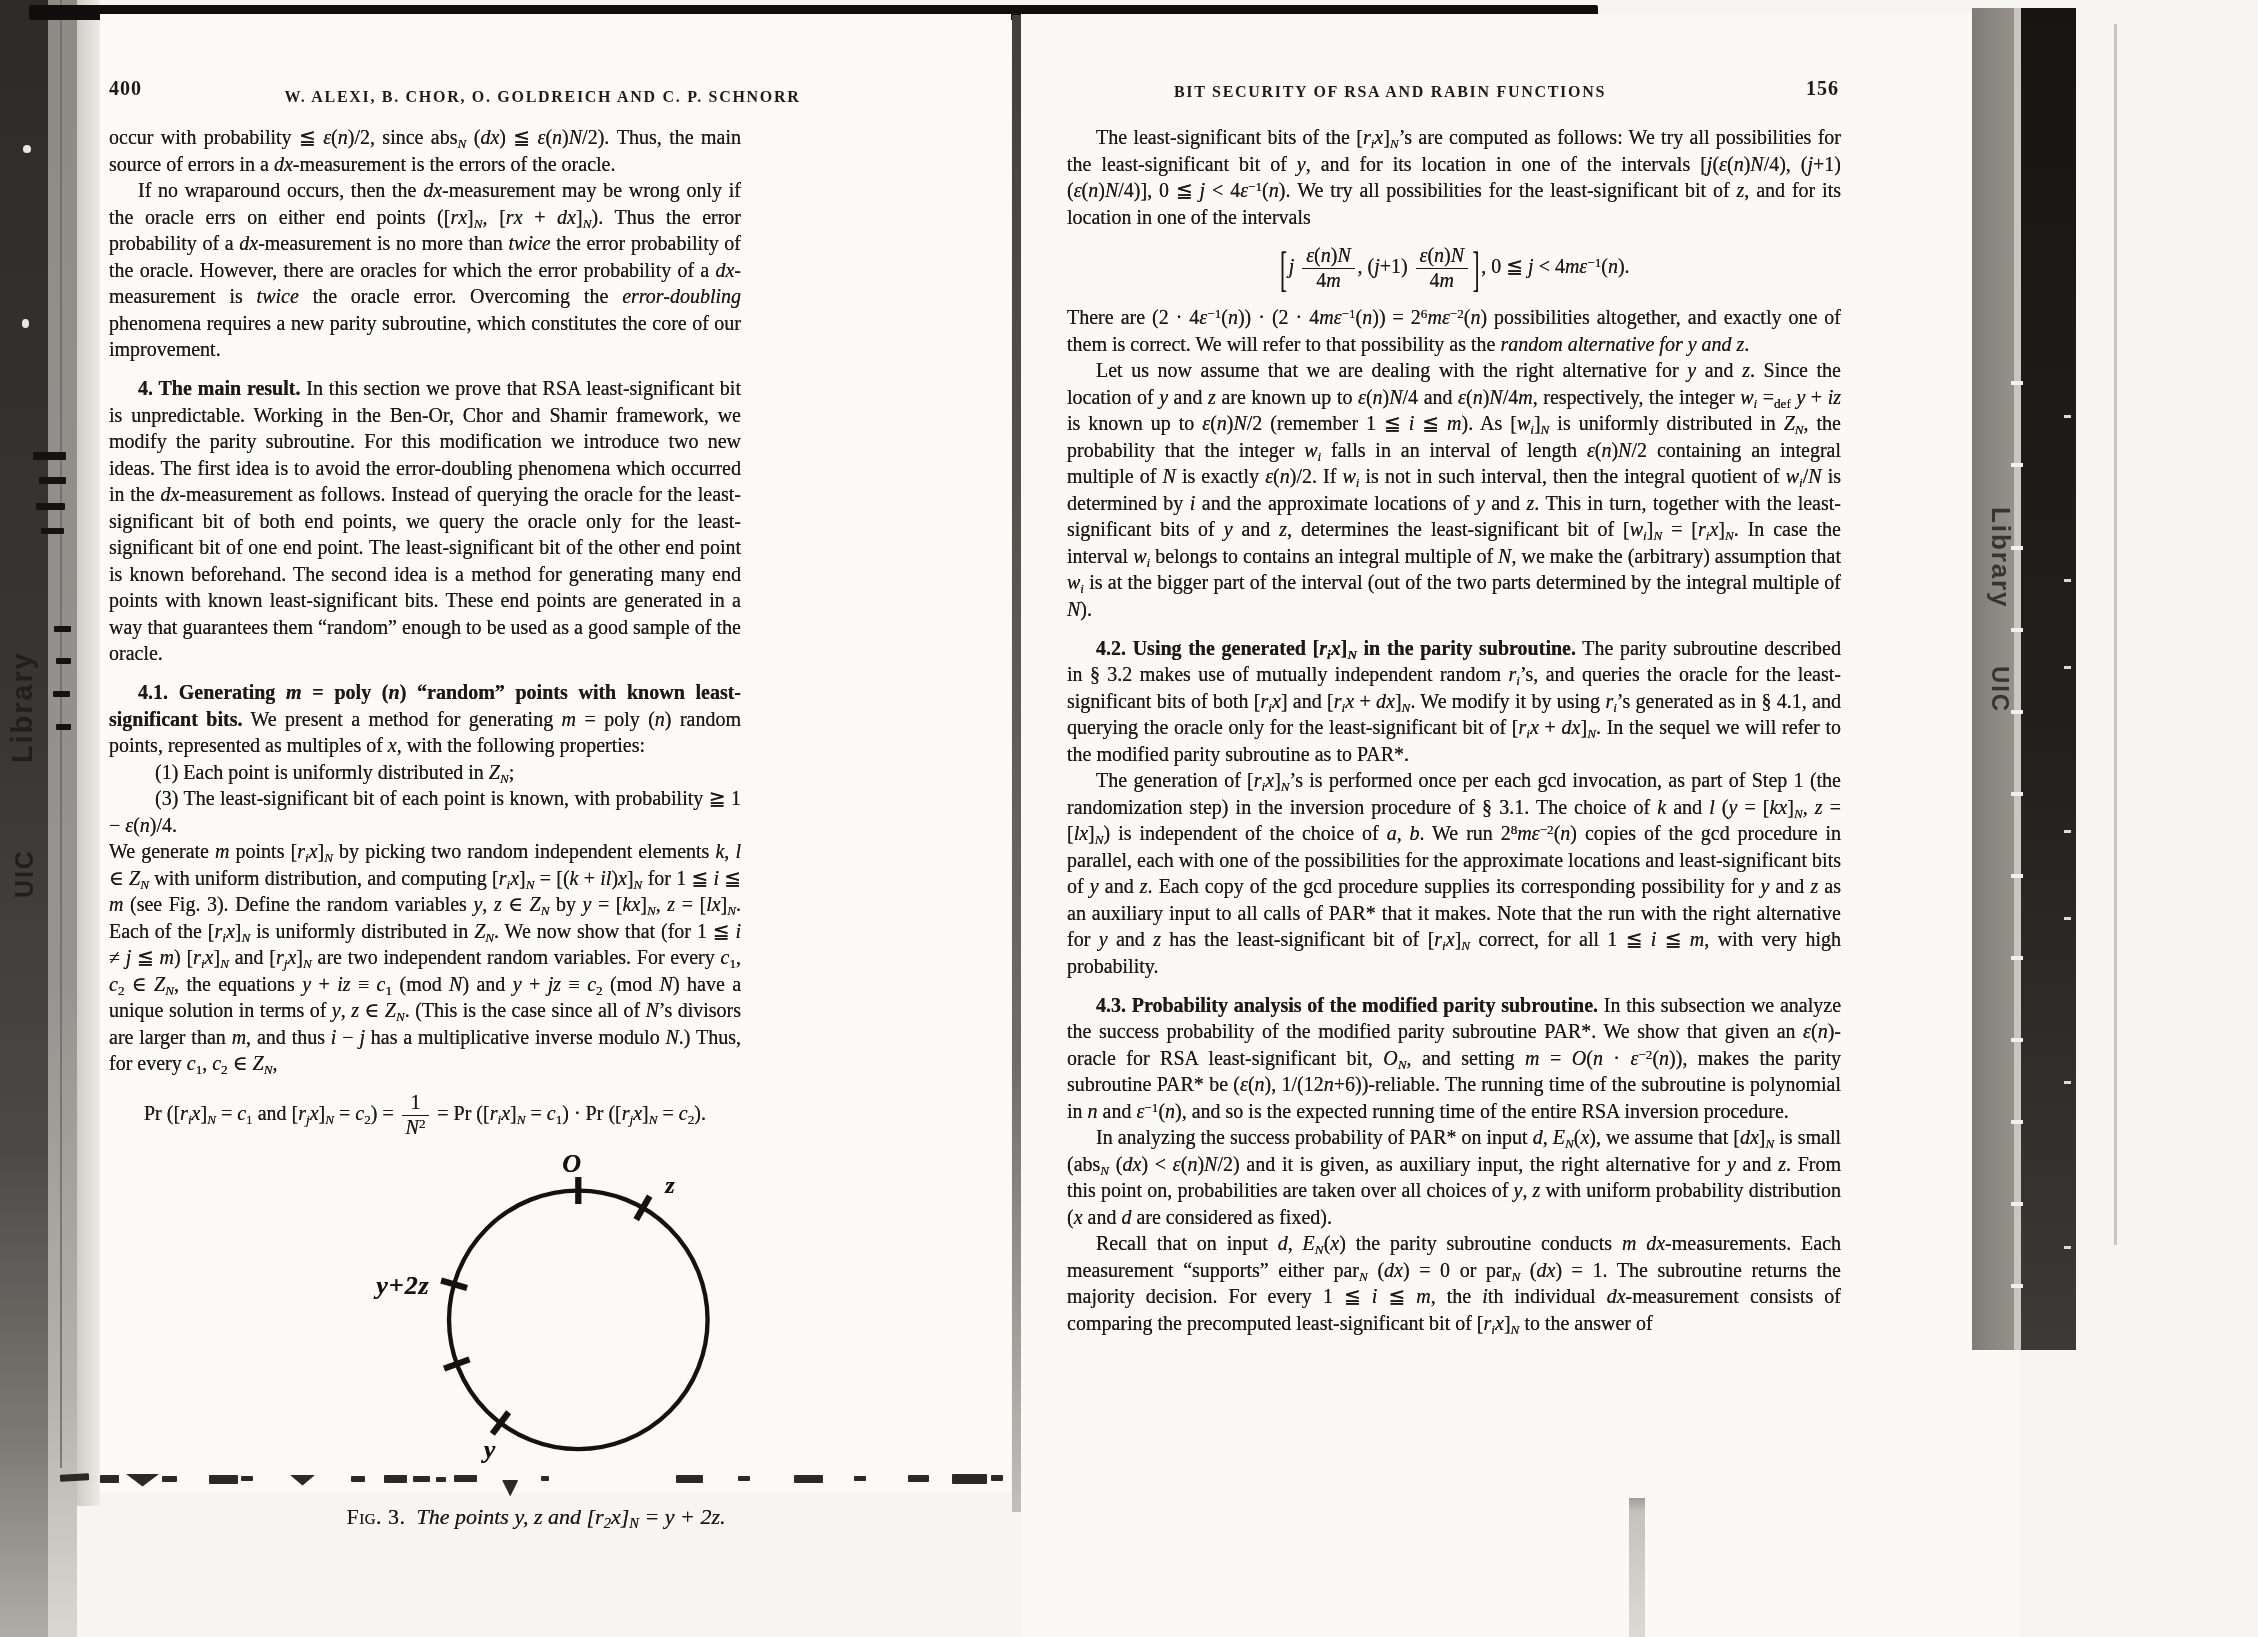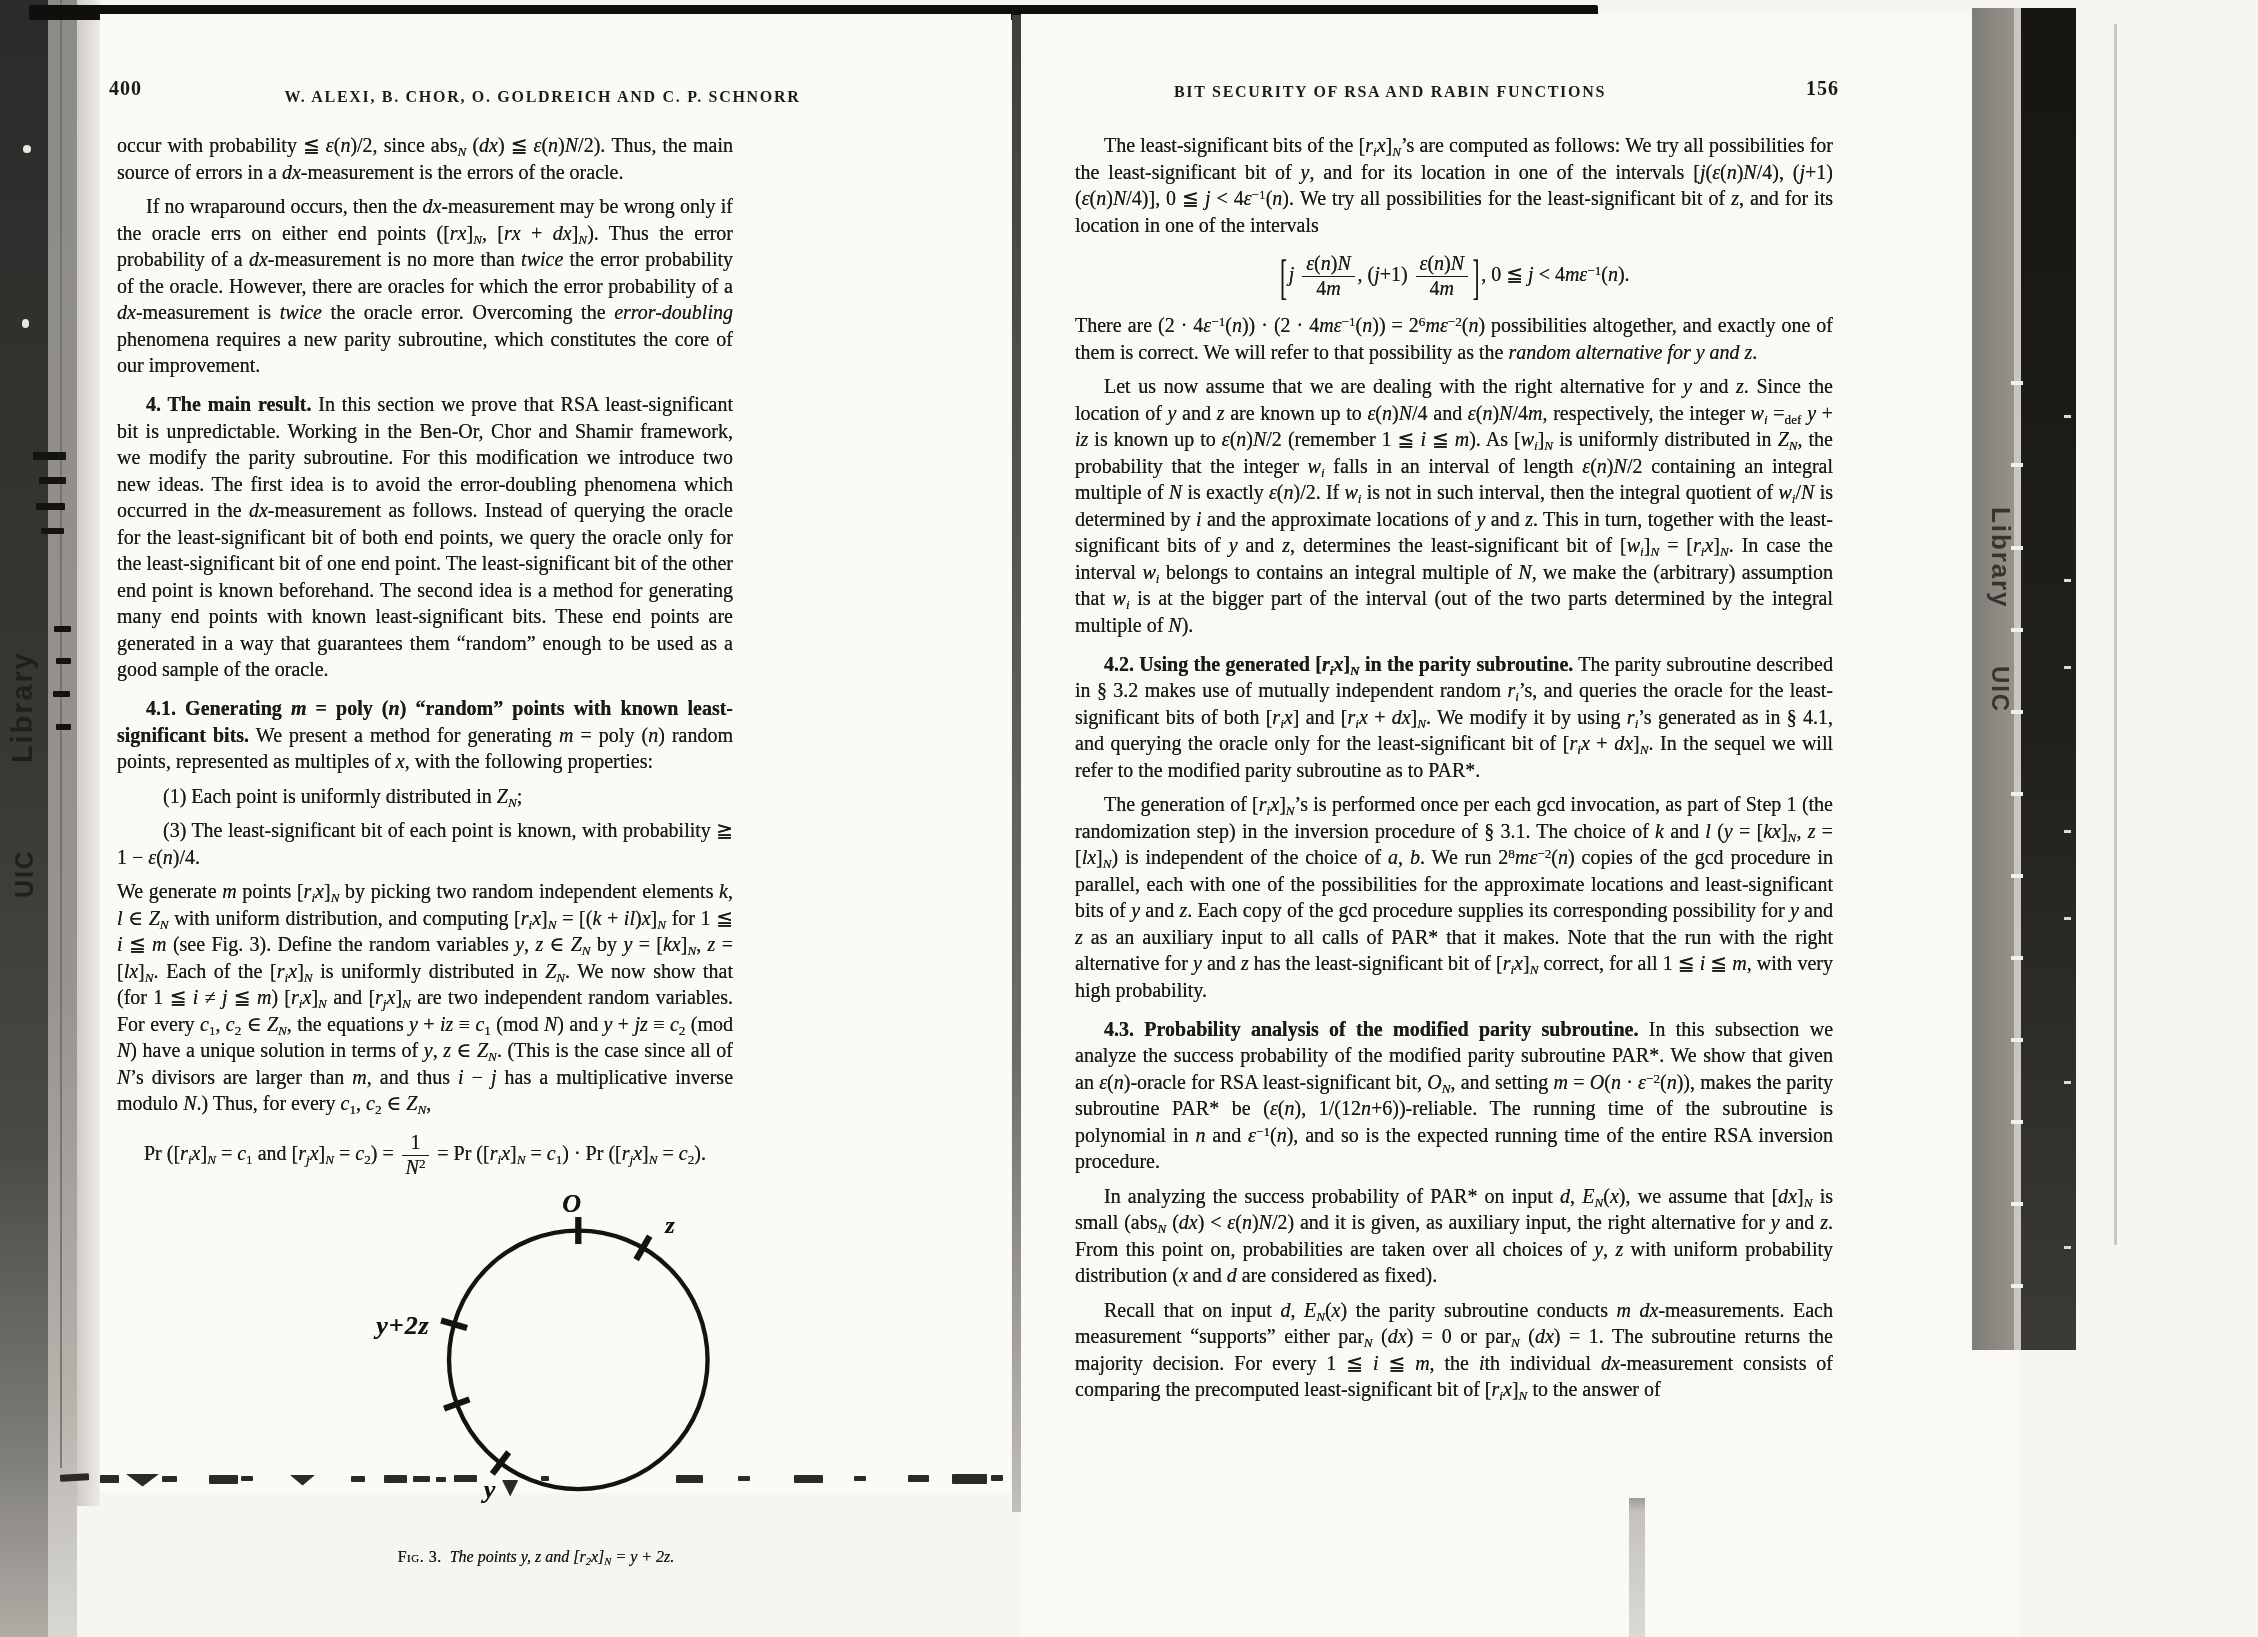--- a/index.html
+++ b/index.html
@@ -36,39 +36,39 @@
   .stamp{position:absolute;font-family:"Liberation Sans","DejaVu Sans",sans-serif;font-weight:bold;
       filter:blur(0.7px);letter-spacing:1.9px;transform-origin:0 0;white-space:nowrap;}
   .stampL{color:#201f1c;transform:rotate(-90deg);}
   .stampR{color:#35342f;transform:rotate(90deg);}
 
   
   .pn{position:absolute;font-size:20px;font-weight:bold;letter-spacing:1px;}
   .rhead-line{position:absolute;font-size:16px;font-weight:600;letter-spacing:1.7px;text-align:center;
       color:#1d1c18;white-space:nowrap;}
   .body-col{position:absolute;text-align:justify;text-shadow:0 0 0.3px rgba(25,22,18,.85);}
-  .body-col p{margin:8px;text-indent:29px;}
+  .body-col p{margin:0;text-indent:29px;}
   .body-col p.noind{text-indent:0;}
   .body-col p.secgap{margin-top:12.6px;}
   .body-col p.li{text-indent:46px;}
   .lbody{left:109px;top:124px;width:632px;font-size:20px;line-height:26.5px;}
   .rbody{left:1067px;top:124px;width:774px;font-size:20px;line-height:26.5px;}
   sub{font-size:66%;vertical-align:-0.3em;line-height:0;}
   sup{font-size:66%;vertical-align:0.45em;line-height:0;}
   .eqblock{text-align:center;text-indent:0;margin:15.4px 0 12.6px 0;font-size:20px;}
   .frac{display:inline-block;vertical-align:middle;text-align:center;line-height:1.08;margin:0 2.9px;}
   .frac .num{display:block;padding:0 3.9px 1px;border-bottom:1.6px solid #1b1a17;}
   .frac .den{display:block;padding:1px 3.9px 0;}
   .bigbr{display:inline-block;transform:scaleY(2.45);vertical-align:middle;padding:0 1.9px;font-weight:400;}
 
   
   .figwrap{position:relative;height:340px;margin-top:11.6px;}
   .figwrap svg{position:absolute;left:228px;top:0;overflow:visible;}
   .figlab{font-family:"Liberation Serif","DejaVu Serif",serif;font-style:italic;font-weight:bold;fill:#14130f;}
-  .figcap{text-indent:0 !important;text-align:center !important;padding-left:222px;font-size:16px;margin-top:13.5px !important;}
+  .figcap{text-indent:0 !important;text-align:center !important;padding-left:222px;font-size:22px;margin-top:13.5px !important;}
   .figcap .caplabel{font-variant:small-caps;letter-spacing:0.5px;}
   .figcap .capbody{font-style:italic;}
 </style>
 </head>
 <body>
 
 <div class="scan">
 
   <div class="spine-left"></div>
   <div class="edge-left-mid"></div>

